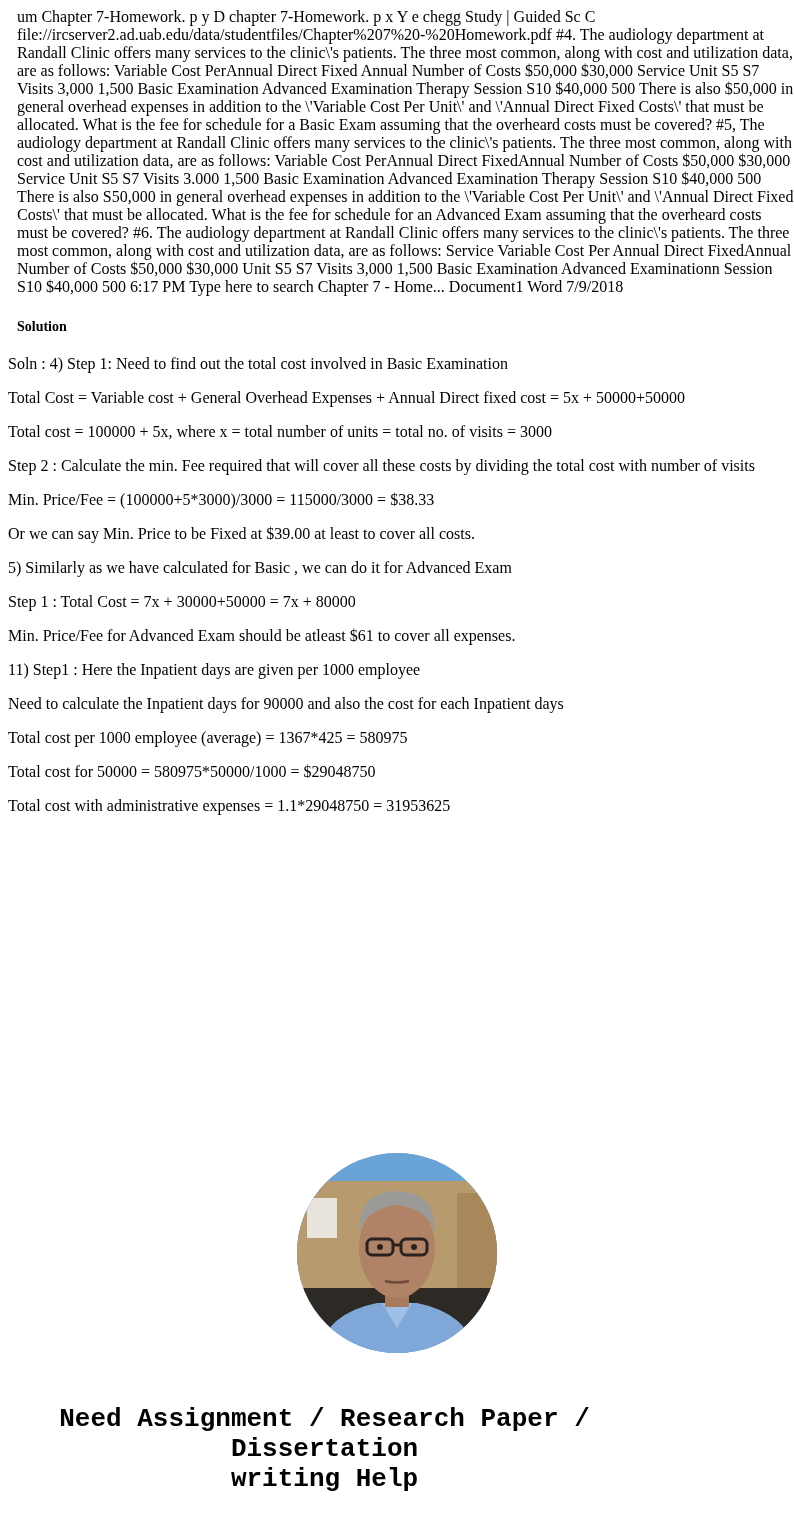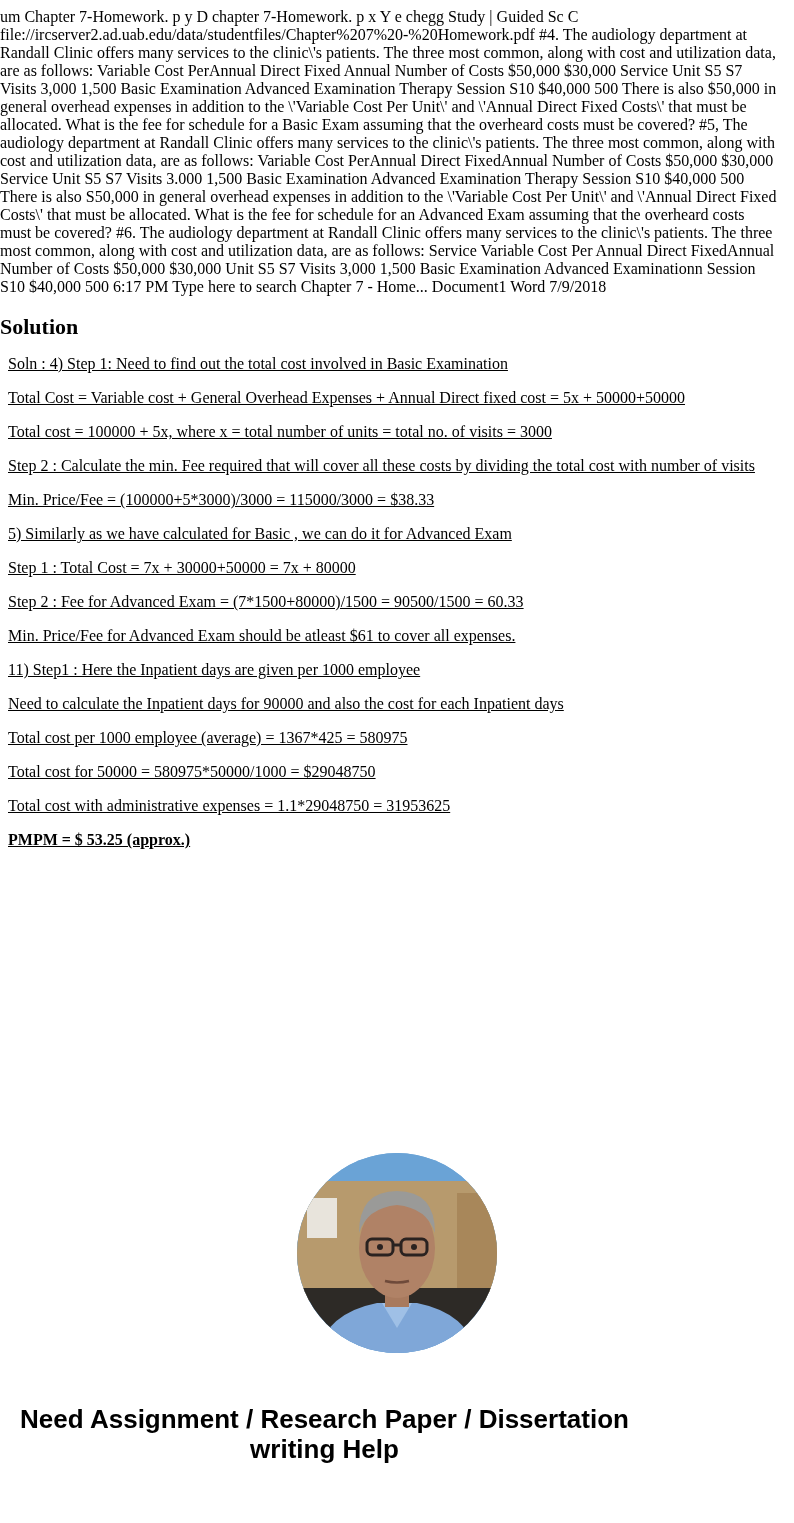--- a/index.html
+++ b/index.html
@@ -12,67 +12,67 @@
       height: 1523px;
       position: relative;
       overflow: hidden;
       font-family: "Liberation Serif", "DejaVu Serif", serif;
       color: #000000;
       font-size: 16px;
       line-height: 18px;
     }
     .content {
       position: absolute;
-      left: 0;
+      left: 17px;
       top: 8px;
       width: 778px;
     }
     .question {
       margin: 0;
       font-size: 16px;
       line-height: 18px;
     }
     .solution-title {
       margin: 20px 0 18px 0;
-      font-size: 22px;
+      font-size: 14px;
       font-weight: bold;
       line-height: 22px;
     }
     .step {
       margin: 0;
       position: relative;
       height: 18px;
       white-space: nowrap;
     }
     .step.bold { font-weight: bold; }
     .steps {
       position: absolute;
       left: 8px;
       top: 355px;
       width: 778px;
     }
-    .steps .step { margin-bottom: 16px; text-decoration: underline; }
+    .steps .step { margin-bottom: 16px; }
     .avatar-wrap {
       position: absolute;
       left: 297px;
       top: 1153px;
       width: 200px;
       height: 200px;
       border-radius: 50%;
       overflow: hidden;
       background: #6aa3d6;
     }
     .avatar-wrap svg { display: block; }
     .promo {
       position: absolute;
       left: 0;
       top: 1404px;
       width: 649px;
       text-align: center;
-      font-family: Liberation Sans, sans-serif;
+      font-family: Liberation Mono, monospace;
       font-weight: bold;
       font-size: 26px;
       line-height: 30px;
       color: #000;
     }
     .promo div { margin: 0; }
   </style>
 </head>
 <body>
 
@@ -80,30 +80,29 @@
   <p class="question">um Chapter 7-Homework. p y D chapter 7-Homework. p x Y e chegg Study | Guided Sc C file://ircserver2.ad.uab.edu/data/studentfiles/Chapter%207%20-%20Homework.pdf #4. The audiology department at Randall Clinic offers many services to the clinic\'s patients. The three most common, along with cost and utilization data, are as follows: Variable Cost PerAnnual Direct Fixed Annual Number of Costs $50,000 $30,000 Service Unit S5 S7 Visits 3,000 1,500 Basic Examination Advanced Examination Therapy Session S10 $40,000 500 There is also $50,000 in general overhead expenses in addition to the \'Variable Cost Per Unit\' and \'Annual Direct Fixed Costs\' that must be allocated. What is the fee for schedule for a Basic Exam assuming that the overheard costs must be covered? #5, The audiology department at Randall Clinic offers many services to the clinic\'s patients. The three most common, along with cost and utilization data, are as follows: Variable Cost PerAnnual Direct FixedAnnual Number of Costs $50,000 $30,000 Service Unit S5 S7 Visits 3.000 1,500 Basic Examination Advanced Examination Therapy Session S10 $40,000 500 There is also S50,000 in general overhead expenses in addition to the \'Variable Cost Per Unit\' and \'Annual Direct Fixed Costs\' that must be allocated. What is the fee for schedule for an Advanced Exam assuming that the overheard costs must be covered? #6. The audiology department at Randall Clinic offers many services to the clinic\'s patients. The three most common, along with cost and utilization data, are as follows: Service Variable Cost Per Annual Direct FixedAnnual Number of Costs $50,000 $30,000 Unit S5 S7 Visits 3,000 1,500 Basic Examination Advanced Examinationn Session S10 $40,000 500 6:17 PM Type here to search Chapter 7 - Home... Document1 Word 7/9/2018</p>
   <h3 class="solution-title">Solution</h3>
 </div>
 
 <div class="steps">
   <p class="step">Soln : 4) Step 1: Need to find out the total cost involved in Basic Examination</p>
   <p class="step">Total Cost = Variable cost + General Overhead Expenses + Annual Direct fixed cost = 5x + 50000+50000</p>
   <p class="step">Total cost = 100000 + 5x, where x = total number of units = total no. of visits = 3000</p>
   <p class="step">Step 2 : Calculate the min. Fee required that will cover all these costs by dividing the total cost with number of visits</p>
   <p class="step">Min. Price/Fee = (100000+5*3000)/3000 = 115000/3000 = $38.33</p>
+  <p class="step">Or we can say Min. Price to be Fixed at $39.00 at least to cover all costs.</p>
   <p class="step">5) Similarly as we have calculated for Basic , we can do it for Advanced Exam</p>
   <p class="step">Step 1 : Total Cost = 7x + 30000+50000 = 7x + 80000</p>
-  <p class="step">Step 2 : Fee for Advanced Exam = (7*1500+80000)/1500 = 90500/1500 = 60.33</p>
   <p class="step">Min. Price/Fee for Advanced Exam should be atleast $61 to cover all expenses.</p>
   <p class="step">11) Step1 : Here the Inpatient days are given per 1000 employee</p>
   <p class="step">Need to calculate the Inpatient days for 90000 and also the cost for each Inpatient days</p>
   <p class="step">Total cost per 1000 employee (average) = 1367*425 = 580975</p>
   <p class="step">Total cost for 50000 = 580975*50000/1000 = $29048750</p>
   <p class="step">Total cost with administrative expenses = 1.1*29048750 = 31953625</p>
-  <p class="step bold">PMPM = $ 53.25 (approx.)</p>
 </div>
 
 <div class="avatar-wrap">
   <svg width="200" height="200" viewBox="0 0 200 200">
     <rect x="0" y="0" width="200" height="200" fill="#6aa3d6"></rect>
     <rect x="0" y="28" width="200" height="120" fill="#b79a6d"></rect>
     <rect x="10" y="45" width="30" height="40" fill="#e8e4dc"></rect>
     <rect x="160" y="40" width="40" height="100" fill="#a8875a"></rect>
     <rect x="0" y="135" width="200" height="40" fill="#2d2a26"></rect>
     <path d="M20 200 Q30 160 80 150 L120 150 Q170 160 180 200 Z" fill="#7fa7d8"></path>

